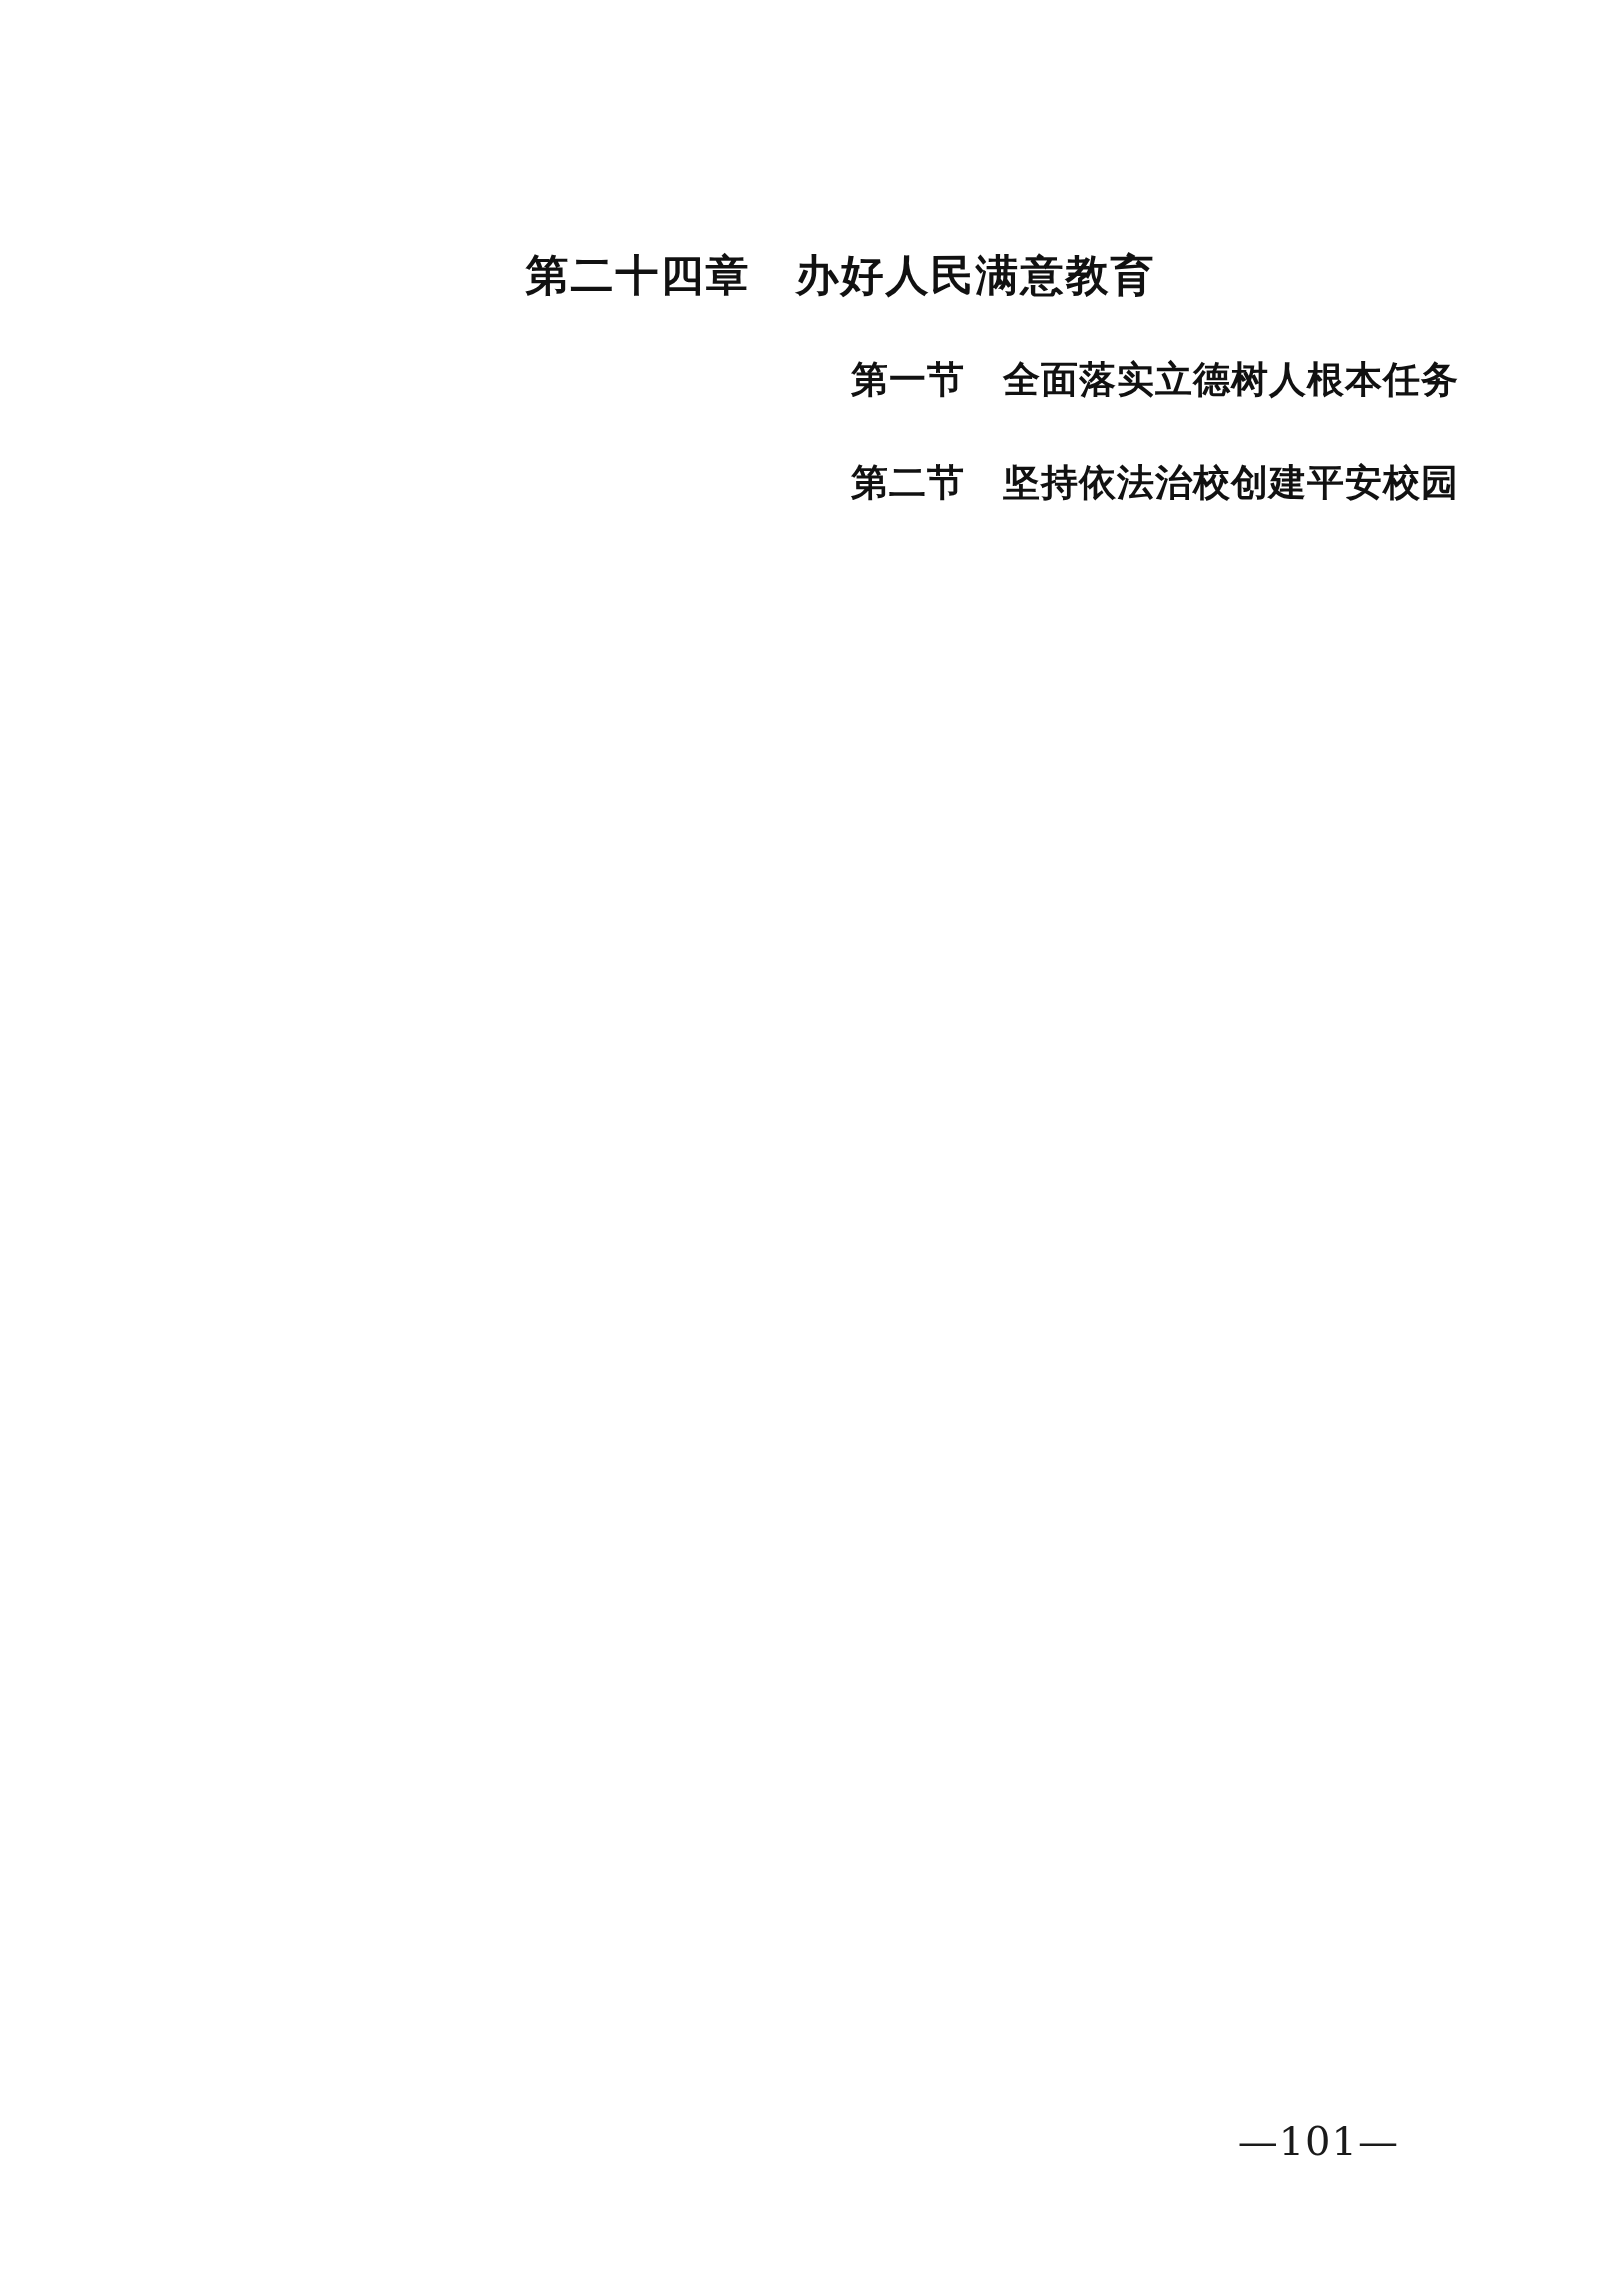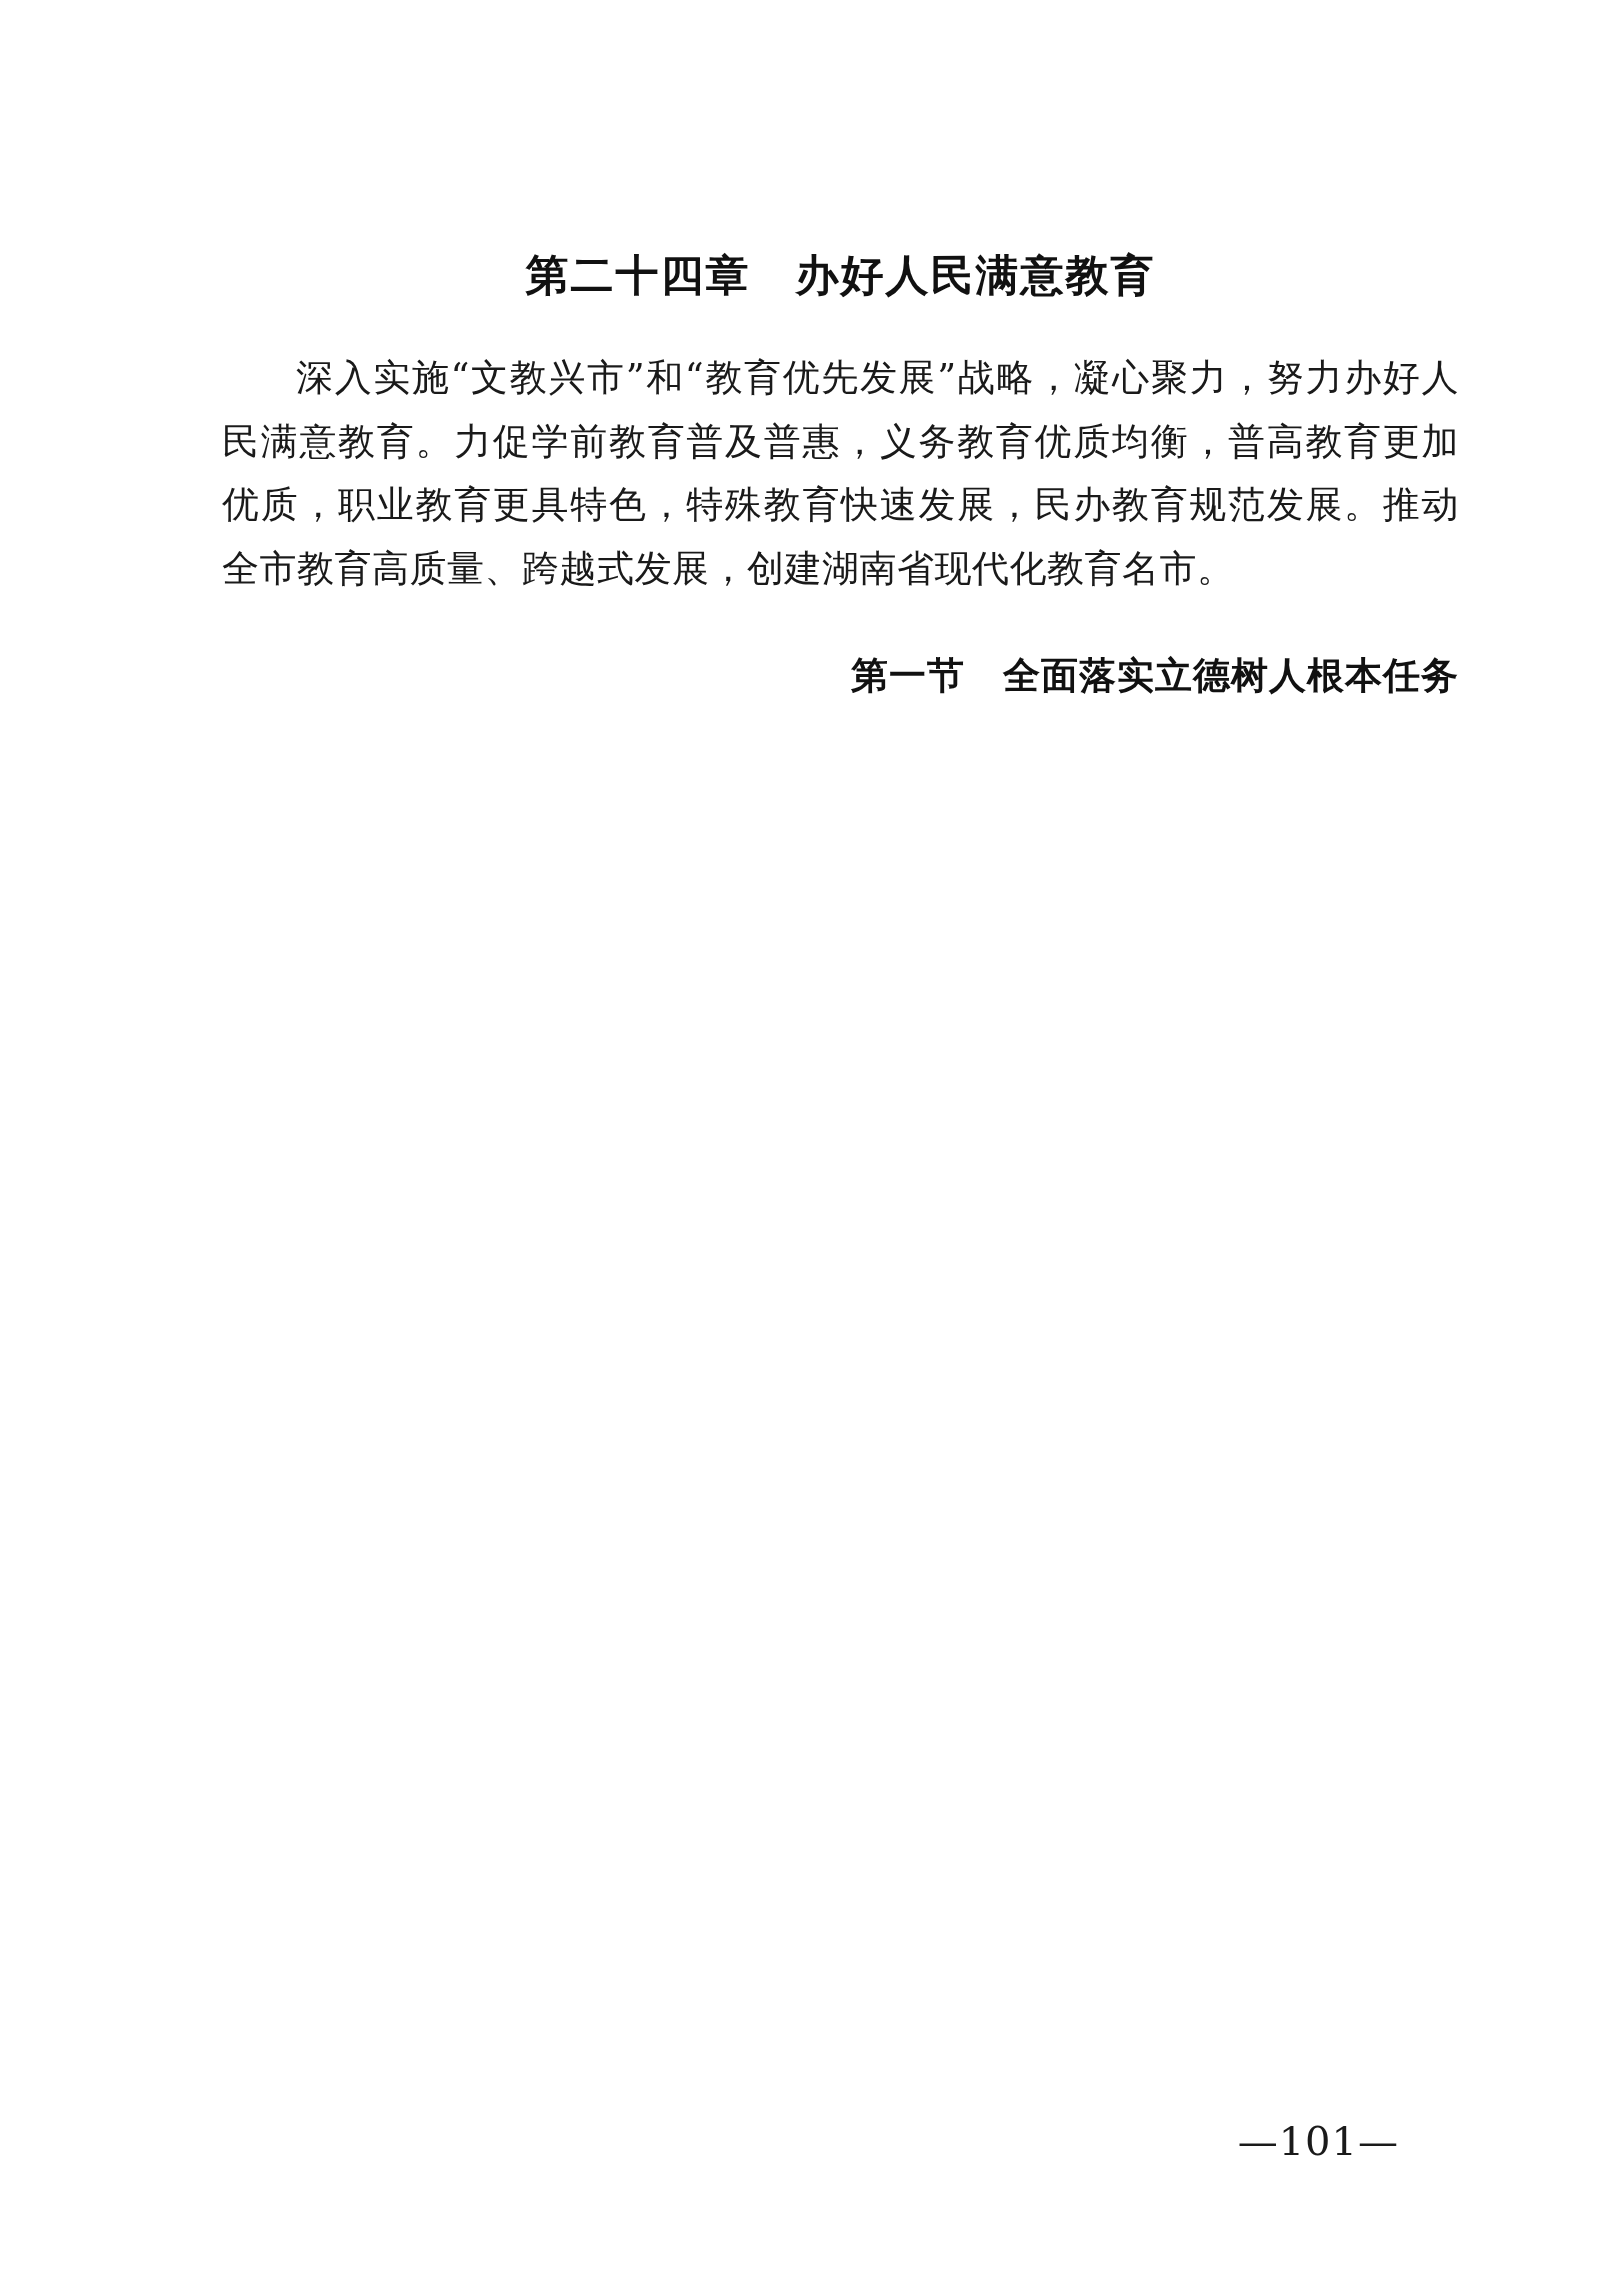--- a/index.html
+++ b/index.html
@@ -67,24 +67,24 @@
   }
 </style>
 </head>
 <body>
 
 <div class="page">
   <div class="content">
 
     <h1 class="chapter-title">第二十四章　办好人民满意教育</h1>
 
-    <p class="body-text">深入实施“文教兴市”和“教育优先发展”战略，凝心聚力，努力办好人民满意教育。力促学前教育普及普惠，义务教育优质均衡，普高教育更加优质，职业教育更具特色，特殊教育快速发展，民办教育规范发展。推动全市教育高质量、跨越式发展，创建湖南省现代化教育名市。</p>
 
     <h2 class="section-title">第一节　全面落实立德树人根本任务</h2>
 
 
+    <h2 class="section-title">第二节　坚持依法治校创建平安校园</h2>
 
 
   </div>
 
   <div class="page-number">—101—</div>
 </div>
 
 
 </body></html>

